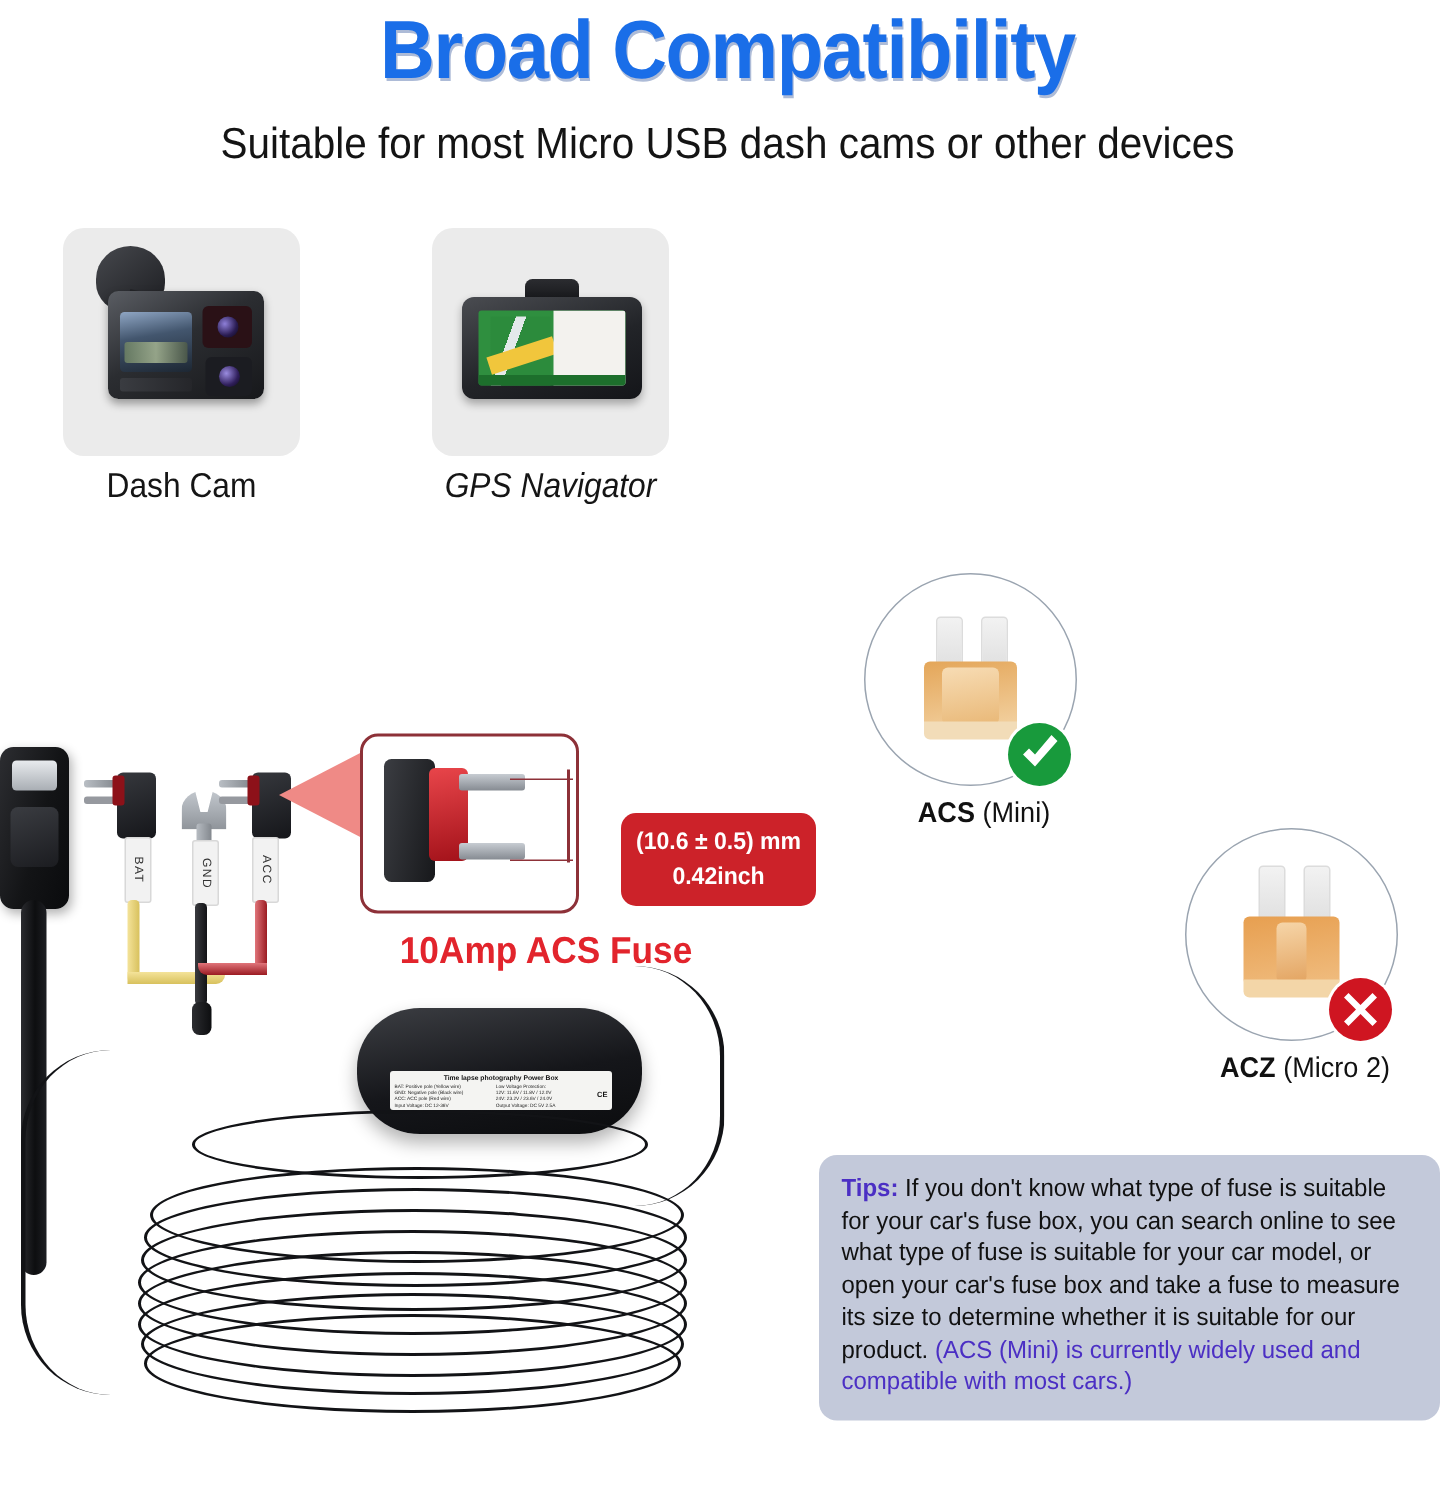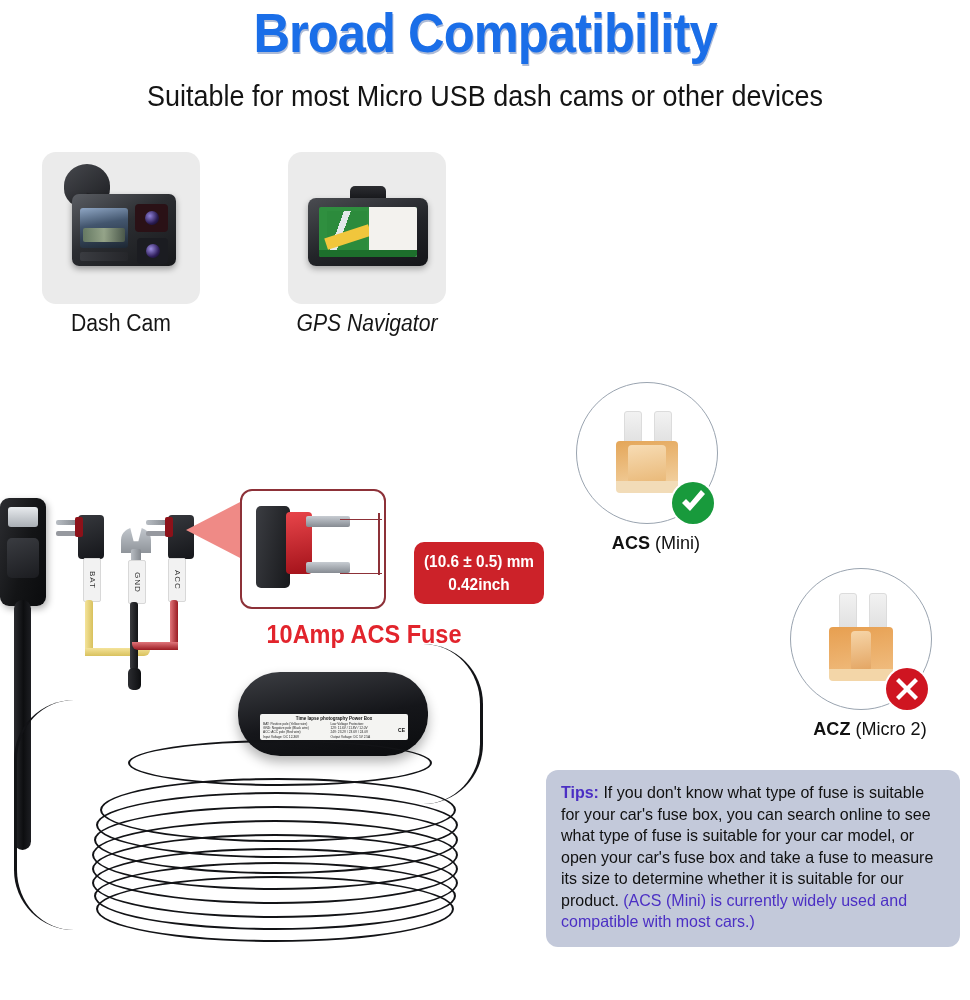--- a/index.html
+++ b/index.html
@@ -191,21 +191,21 @@
   .pbox-label .l2{font-size:3.2px;color:#222;line-height:4.2px;}
   .coil{position:absolute;border-radius:50%;border:2px solid #121316;}
   .coil-wrap{position:absolute;left:60px;top:740px;width:420px;height:250px;}
 
   
   .fuse-grid{position:absolute;left:556px;top:382px;width:414px;height:372px;}
   .fcell{position:absolute;width:200px;height:186px;}
   #fc0{left:0;top:0;}
   #fc1{left:214px;top:0;}
   #fc2{left:0;top:186px;}
-  #fc3{left:214px;top:186px;}
+  #fc3{left:214px;top:170px;}
   .fcirc{position:absolute;left:20px;top:0;width:140px;height:140px;border-radius:50%;
     border:1px solid #9aa4b0;background:#fff;}
   .fcell .flabel{position:absolute;left:-10px;top:150px;width:220px;text-align:center;
     font-size:19px;color:#111;transform:scaleX(.95);white-space:nowrap;}
   .fcell .flabel b{font-weight:bold;}
   .badge{position:absolute;width:42px;height:42px;border-radius:50%;left:116px;top:100px;}
   .badge.ok{background:#189a3c;box-shadow:0 0 0 2px #fff;}
   .badge.no{background:#cf1521;box-shadow:0 0 0 2px #fff;}
   .badge svg{position:absolute;left:0;top:0;}
 

